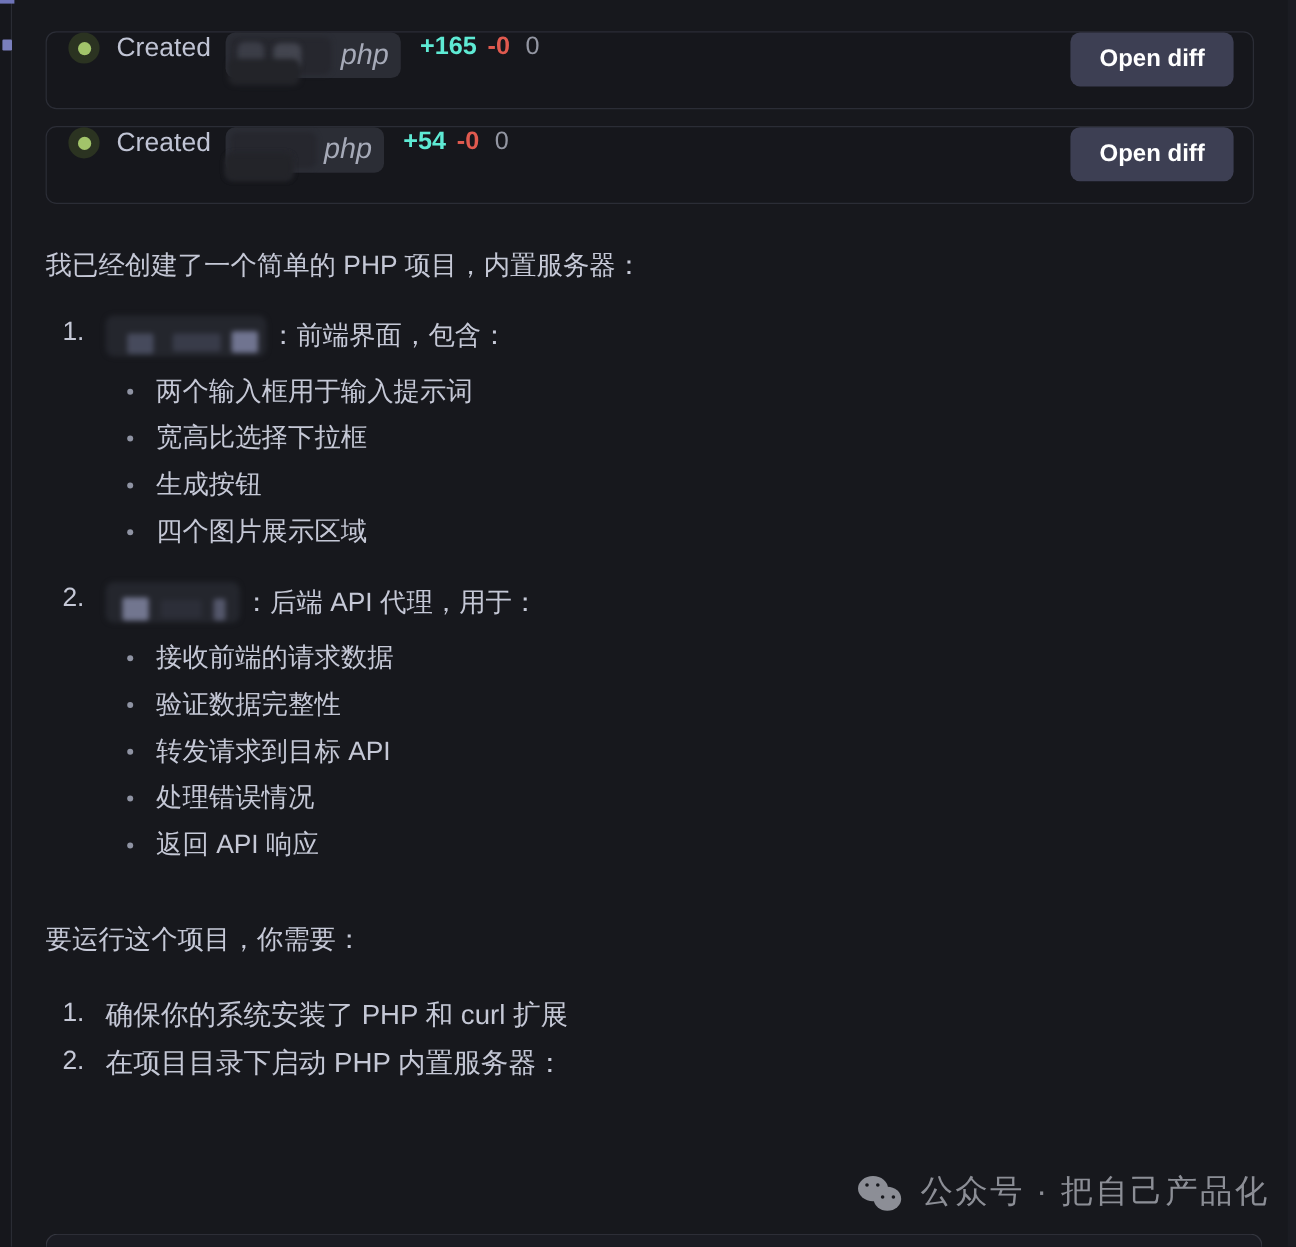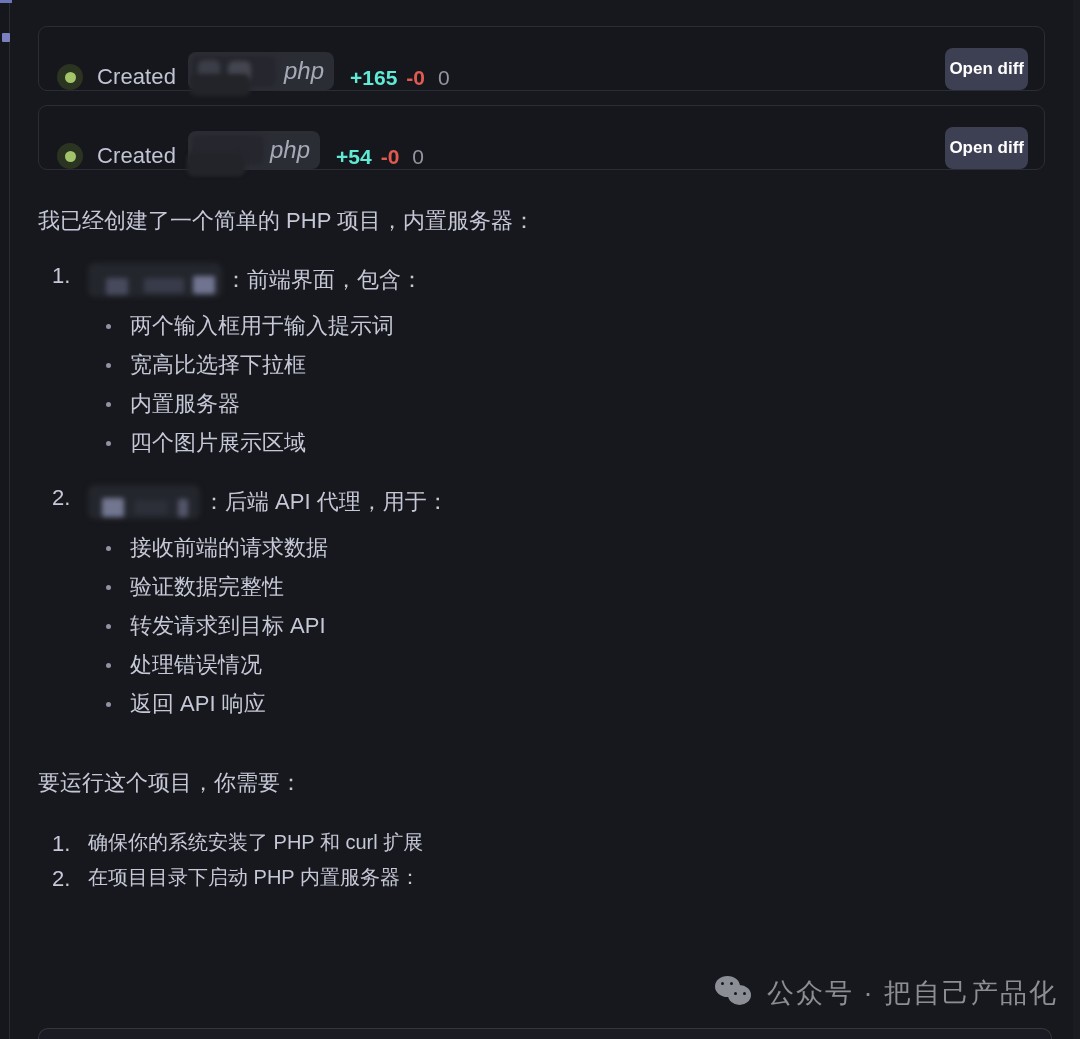--- a/index.html
+++ b/index.html
@@ -61,21 +61,21 @@
     padding: 26px 28px 0 28px;
   }
 
   
   .diff-card {
     height: 65px;
     border: 1px solid #2b2d36;
     border-radius: 9px;
     background: #16171c;
     display: flex;
-    align-items: flex-end;
+    align-items: flex-start;
     padding: 0 16px 0 18px;
     margin-bottom: 14px;
     position: relative;
   }
 
   .status-dot-wrap {
     width: 26px; height: 26px;
     border-radius: 50%;
     background: #2b3321;
     display: flex;
@@ -126,24 +126,24 @@
   .stat-add { color: #5eead4; font-size: 21px; font-weight: 700; margin-right: 9px; }
   .stat-del { color: #e05a4f; font-size: 21px; font-weight: 700; margin-right: 13px; }
   .stat-neutral { color: #9396a2; font-size: 21px; }
 
   .open-diff-btn {
     margin-left: auto;
     background: #3d3f53;
     color: #ffffff;
     border: none;
     border-radius: 8px;
-    font-size: 17px;
+    font-size: 20px;
     font-weight: 700;
     font-family: inherit;
-    padding: 11px 4px;
+    padding: 11px 24px;
     cursor: pointer;
     white-space: nowrap;
   }
 
   
   .para {
     font-size: 22px;
     line-height: 1.5;
     color: #c5c8d6;
     margin: 34px 0 0 0;
@@ -219,21 +219,21 @@
   ol.steps {
     list-style: none;
     counter-reset: step;
     margin: 26px 0 0 0;
     padding: 0;
   }
   ol.steps li {
     counter-increment: step;
     position: relative;
     padding-left: 50px;
-    font-size: 20px;
+    font-size: 23px;
     line-height: 1.77;
     color: #c5c8d6;
   }
   ol.steps li::before {
     content: counter(step) ".";
     position: absolute;
     left: 14px;
     top: 0;
     font-size: 22px;
     color: #c5c8d6;
@@ -251,21 +251,21 @@
     border-radius: 10px 10px 0 0;
     background: #1b1c23;
   }
 
   
   .watermark {
     position: absolute;
     right: 22px;
     bottom: 28px;
     display: flex;
-    align-items: flex-start;
+    align-items: flex-end;
     gap: 14px;
     opacity: .72;
     pointer-events: none;
   }
   .wm-text {
     font-size: 27px;
     color: #b9bcc5;
     letter-spacing: 2px;
     white-space: nowrap;
   }
@@ -343,21 +343,21 @@
         <span class="fname-redact" style="width:134px;">
           <i style="left:18px;top:15px;width:22px;height:17px;"></i>
           <i style="left:56px;top:15px;width:40px;height:15px;background:#383b49;"></i>
           <i style="left:105px;top:13px;width:22px;height:18px;background:#707490;"></i>
         </span>
         <span>：前端界面，包含：</span>
       </div>
       <ul class="sub-list">
         <li>两个输入框用于输入提示词</li>
         <li>宽高比选择下拉框</li>
-        <li>内置服务器</li>
+        <li>生成按钮</li>
         <li>四个图片展示区域</li>
       </ul>
     </li>
 
     <li style="margin-top:22px;">
       <div class="li-head">
         <span class="fname-redact" style="width:112px;">
           <i style="left:14px;top:13px;width:22px;height:19px;background:#72768f;"></i>
           <i style="left:46px;top:15px;width:34px;height:15px;background:#2c2e38;"></i>
           <i style="left:90px;top:14px;width:10px;height:18px;background:#53566a;"></i>

